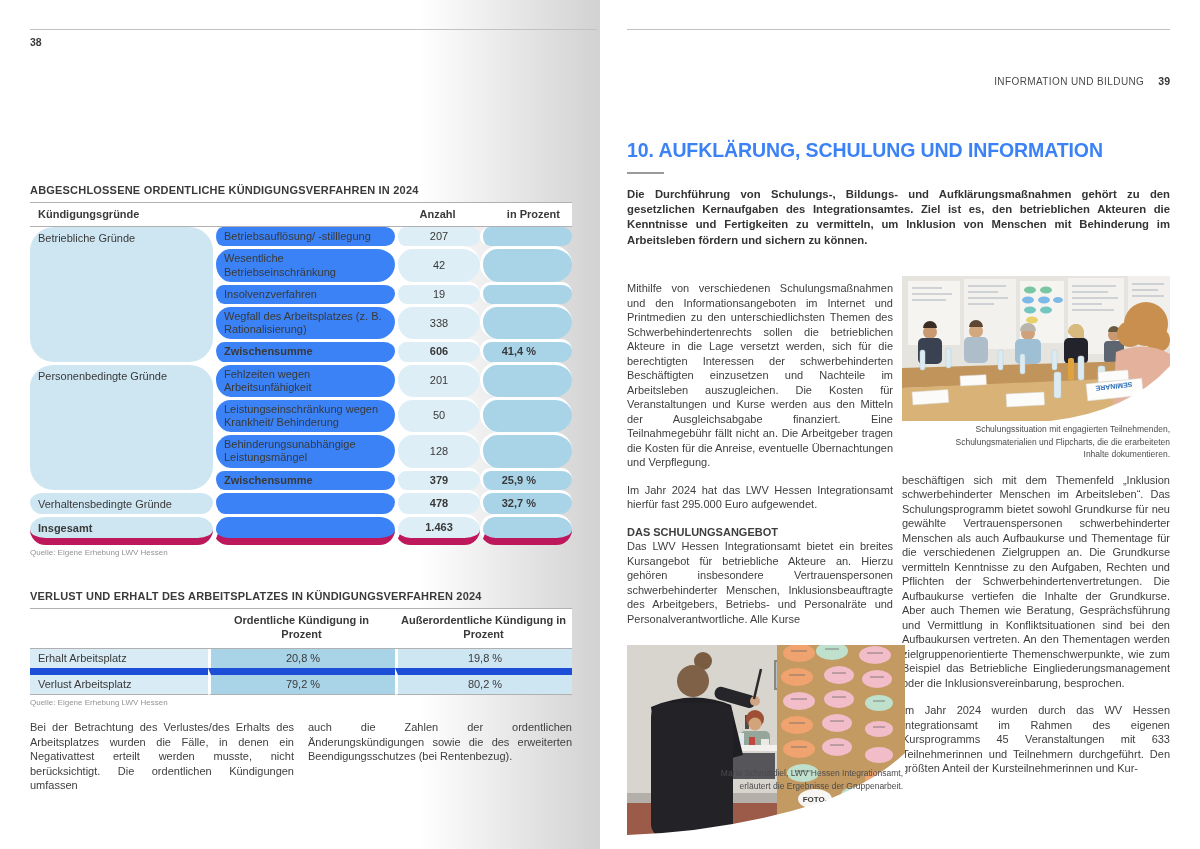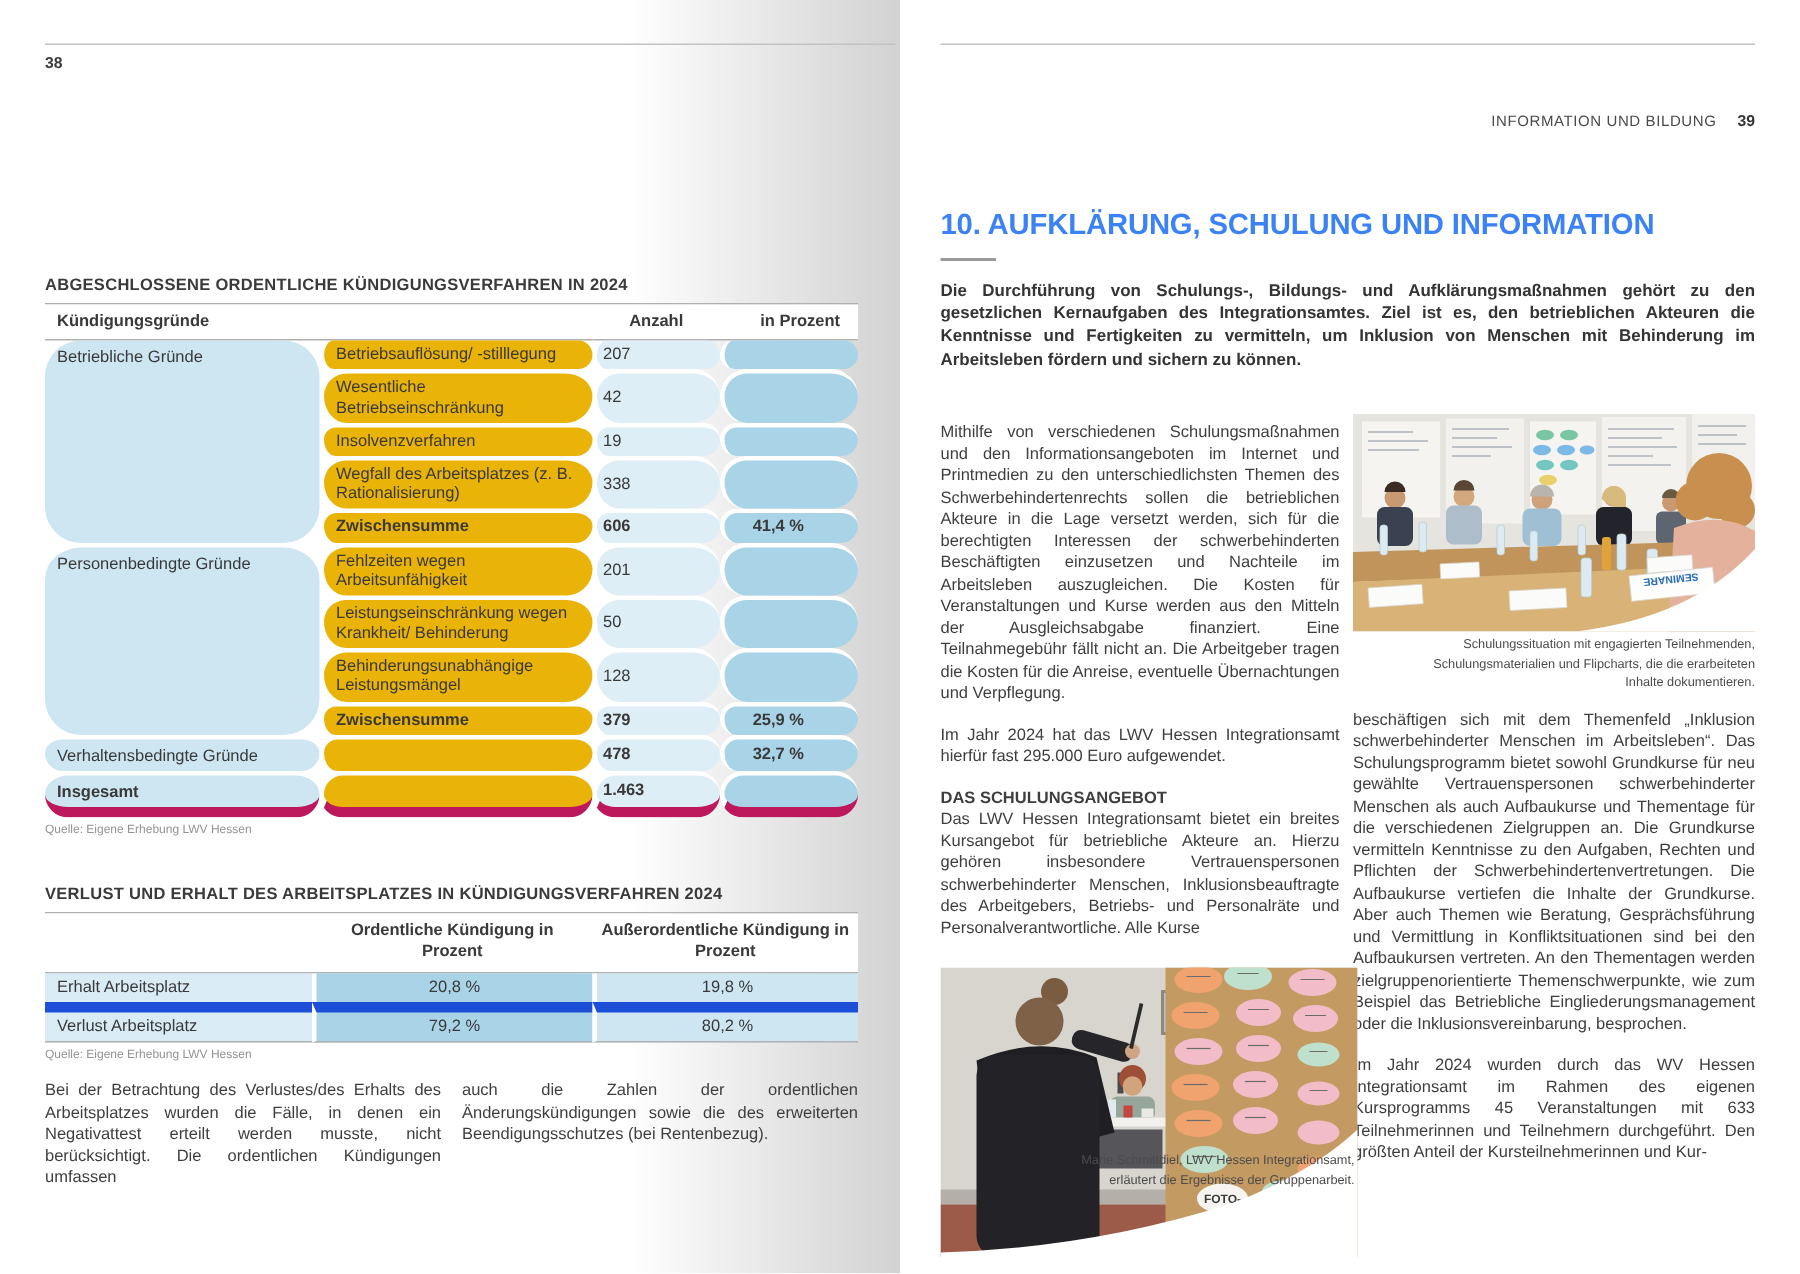--- a/index.html
+++ b/index.html
@@ -31,22 +31,22 @@
     font-size:11px; line-height:1.2; color:#393939; }
   th { font-weight:bold; text-align:left; padding:5px 8px; border-bottom:1px solid #b0b0b0; background:#fff; vertical-align:bottom; }
   td { padding:3px 8px; vertical-align:middle; }
   .t1 col.c1 { width:183px; } .t1 col.c2 { width:182px; } .t1 col.c3 { width:85px; } .t1 col.c4 { width:92px; }
   .t1 th.h-anzahl { text-align:center; padding:5px 4px; }
   .t1 th.h-prozent { text-align:right; padding-right:12px; }
   .t1 td { border-top:3px solid #fff;border-radius:24px; }
   .t1 tbody tr:first-child td { border-top:none; }
   .t1 td.c-reason, .t1 td.c-anzahl, .t1 td.c-prozent { border-left:3px solid #fff; }
   .t1 td.c-group  { background:#cde6f2; vertical-align:top; padding-top:5px; }
-  .t1 td.c-reason { background:#eab308; }
-  .t1 td.c-anzahl { background:#ddeef6; padding-left:4px; padding-right:4px; }
+  .t1 td.c-reason { background:#3b82f6; }
+  .t1 td.c-anzahl { background:#ddeef6; text-align:center; padding-left:4px; padding-right:4px; }
   .t1 td.c-prozent{ background:#a9d4e8; text-align:right; padding-right:36px; }
   .t1 tr.bold-row td.c-reason, .t1 tr.bold-row td.c-anzahl, .t1 tr.bold-row td.c-prozent { font-weight:bold; }
   .t1 tr.row-final td { border-bottom:7px solid #be185d; }
   .bold { font-weight:bold; }
   .src { text-align:left; font-size:8px; color:#939393; margin-top:3px; }
 
   .t2 col.c1 { width:178px; } .t2 col.c2 { width:187px; } .t2 col.c3 { width:177px; }
   .t2 th { text-align:center; line-height:1.25; padding:5px 6px 6px; }
   .t2 td { border-top:7px solid #1d4ed8; }
   .t2 tbody tr:first-child td { border-top:none; }

